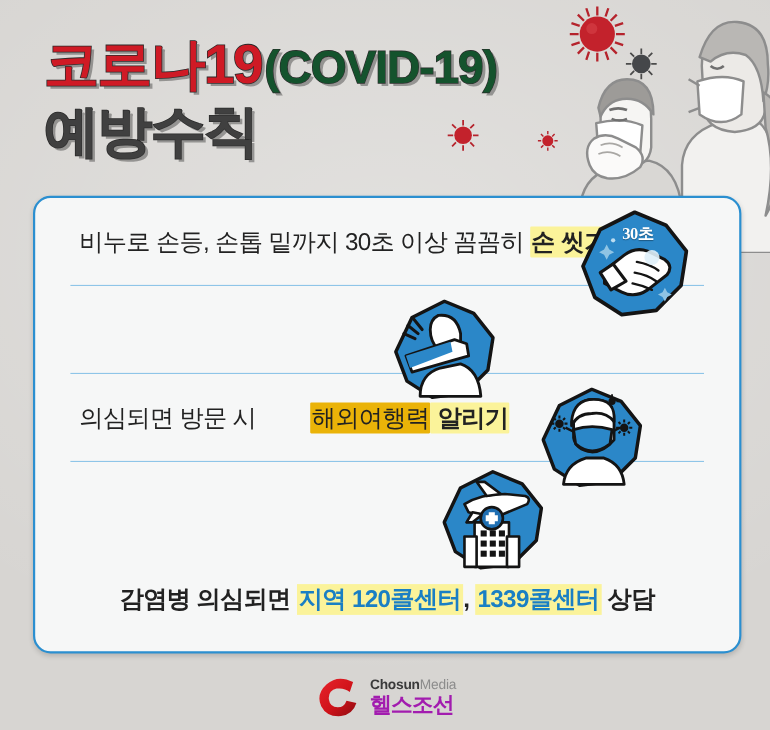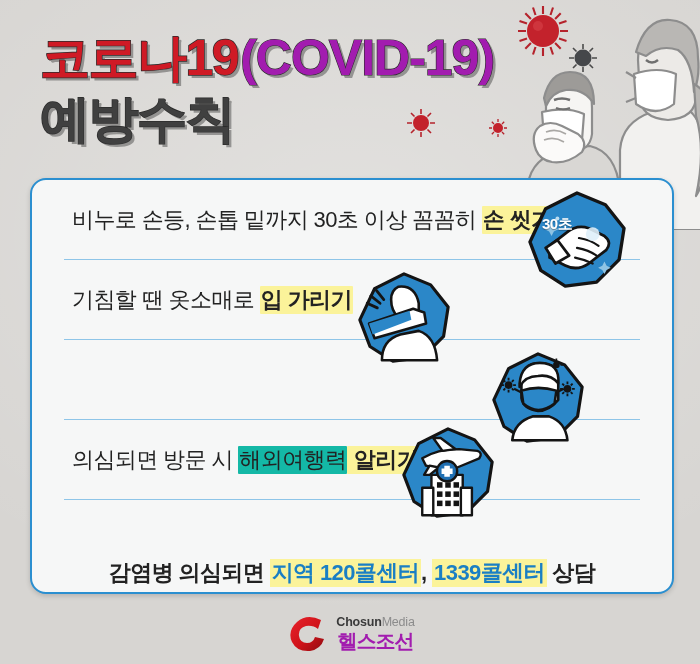--- a/index.html
+++ b/index.html
@@ -53,22 +53,22 @@
     letter-spacing: -1.5px;
     -webkit-text-stroke: 1.4px #2a2a2a;
     paint-order: stroke fill;
     text-shadow: 3px 3px 0 rgba(60,60,60,.45);
   }
   .t-korona {
     font-size: 50px;
     color: #cf1a25;
   }
   .t-covid {
-    font-size: 50px;
-    color: #a21caf;
+    font-size: 42px;
+    color: #14532d;
     -webkit-text-stroke: 1.2px #2a2a2a;
     letter-spacing: -1px;
     margin-left: 2px;
   }
   .t-yebang {
     font-size: 50px;
     color: #404040;
   }
 
   
@@ -114,33 +114,34 @@
     height: 1px;
     background: #8ec5e8;
   }
   .hl {
     background: #fbf39a;
     font-weight: bold;
     padding: 1px 1px 2px 1px;
     border-radius: 1px;
   }
   .hl-plain {
-    background: #14b8a6;
+    background: #eab308;
     padding: 1px 1px 2px 1px;
     border-radius: 1px;
+    margin-left: 44px;
   }
 
   
   .card-footer {
     position: absolute;
     left: 0; right: 0;
     top: 322px;
     height: 86px;
     display: flex;
-    align-items: flex-end;
+    align-items: center;
     justify-content: center;
   }
   .footer-text {
     font-size: 22px;
     font-weight: bold;
     color: #222222;
     white-space: nowrap;
     letter-spacing: -0.6px;
   }
   .hl-blue {
@@ -171,21 +172,20 @@
   .logo {
     position: absolute;
     left: 0; right: 0;
     top: 606px;
     height: 56px;
     display: flex;
     align-items: center;
     justify-content: center;
     gap: 9px;
     z-index: 5;
-    text-align: center;
   }
   .logo-mark { width: 42px; height: 38px; }
   .logo-text { line-height: 1.05; }
   .logo-line1 { font-size: 12.5px; letter-spacing: -0.2px; }
   .logo-chosun { color:#3a3a3a; font-weight: bold; }
   .logo-media { color:#8c8c8c; font-weight: normal; }
   .logo-line2 {
     font-size: 20px;
     font-weight: 900;
     color: #a21caf;
@@ -287,26 +287,20 @@
 
     <div class="rows">
 
       <div class="row" style="height:80px;">
         <div class="row-text">
           <span>비누로 손등, 손톱 밑까지 30초 이상 꼼꼼히 </span><span class="hl">손 씻기</span>
         </div>
         <div class="row-divider"></div>
       </div>
 
-      <div class="row" style="height:80px;">
-        <div class="row-text">
-          <span>기침할 땐 옷소매로 </span><span class="hl">입 가리기</span>
-        </div>
-        <div class="row-divider"></div>
-      </div>
 
       <div class="row" style="height:80px;">
         <div class="row-divider"></div>
       </div>
 
       <div class="row" style="height:80px;">
         <div class="row-text">
           <span>의심되면 방문 시 </span><span class="hl-plain">해외여행력</span><span class="hl"> 알리기</span>
         </div>
         <div class="row-divider"></div>
@@ -332,21 +326,21 @@
       </g>
       <g fill="#dfeff9" opacity=".9">
         <circle cx="66" cy="44" r="7"></circle>
       </g>
       <g fill="#8fc4e4">
         <path d="M24 32 l2.4 4.6 4.6 2.4 -4.6 2.4 -2.4 4.6 -2.4 -4.6 -4.6 -2.4 4.6 -2.4z"></path>
         <path d="M78 72 l2.2 4.2 4.2 2.2 -4.2 2.2 -2.2 4.2 -2.2 -4.2 -4.2 -2.2 4.2 -2.2z"></path>
       </g>
       <circle cx="30" cy="28" r="2" fill="#bcdcf0"></circle>
     </svg>
-    <div class="badge-cap" style="left:14px; top:24px; width:76px; text-align:left;">30초</div>
+    <div class="badge-cap" style="left:14px; top:12px; width:76px; text-align:center;font-family:Liberation Serif, serif;">30초</div>
   </div>
 
   <div class="badge" style="left:358px; top:272px; width:92px; height:92px;">
     <svg width="92" height="92" viewBox="0 0 100 100" aria-hidden="true">
       <polygon points="50,2 79,14 98,38 93,70 70,93 38,97 13,81 2,52 18,18" fill="#2b87c8" stroke="#141414" stroke-width="3.4" stroke-linejoin="round"></polygon>
 
       <path d="M44 16 Q62 14 66 34 L66 48 Q56 56 44 50 Q36 42 36 30 Q36 20 44 16 Z" fill="#ffffff" stroke="#141414" stroke-width="2.8" stroke-linejoin="round"></path>
 
       <path d="M12 56 L60 40 L72 44 L74 56 L60 60 L18 72 Z" fill="#ffffff" stroke="#141414" stroke-width="2.8" stroke-linejoin="round"></path>
       <path d="M12 56 L56 42 L58 52 L16 68 Z" fill="#2b87c8" stroke="none"></path>

